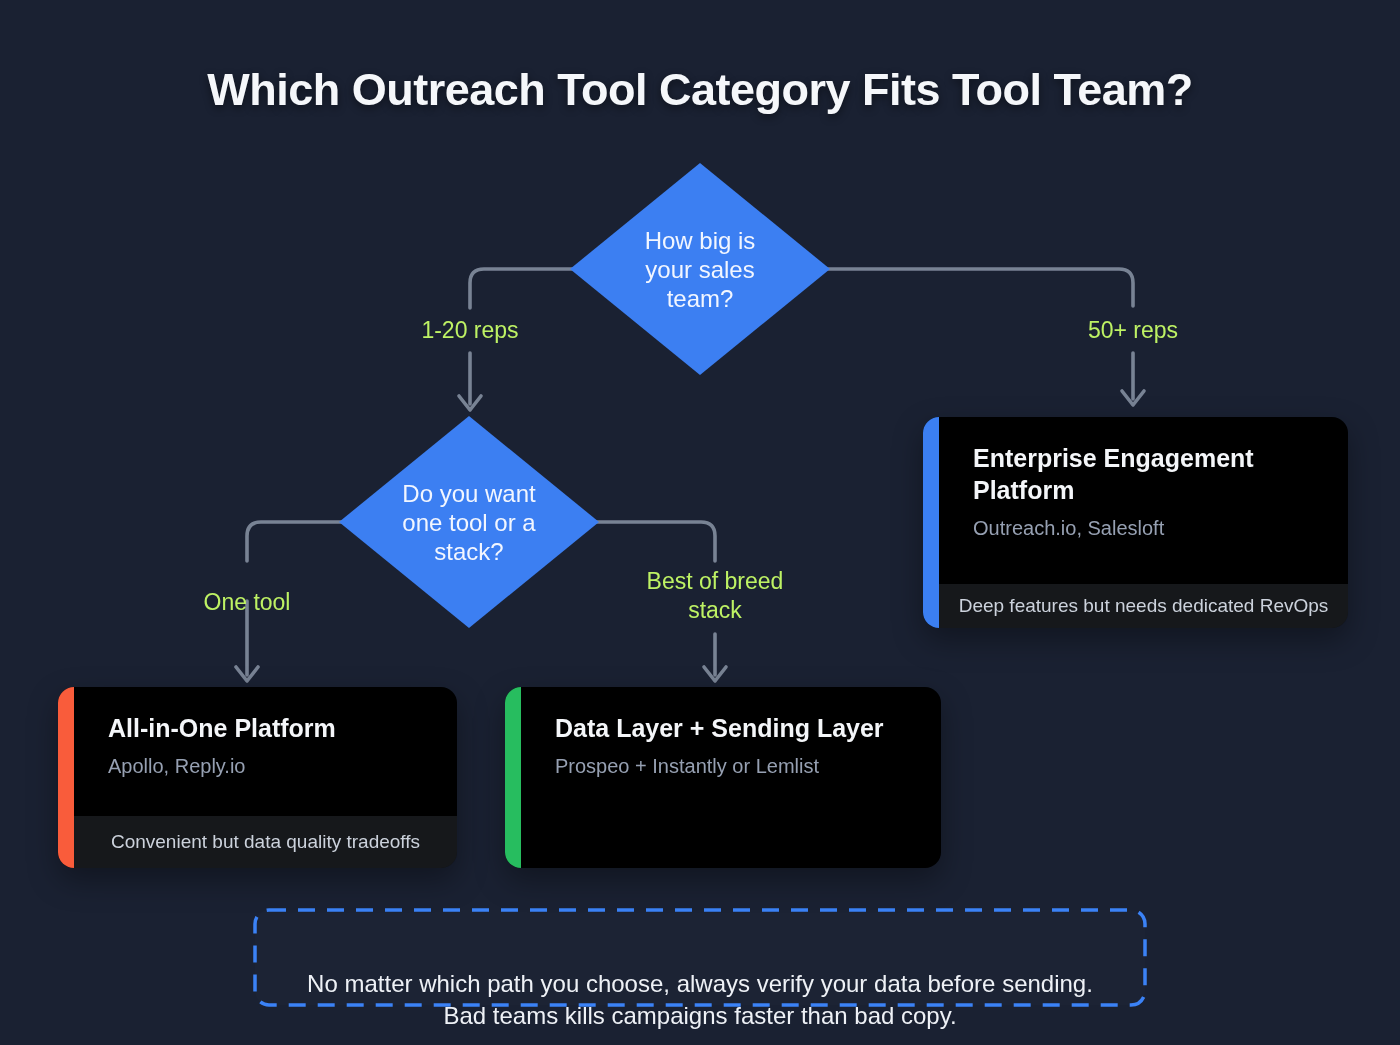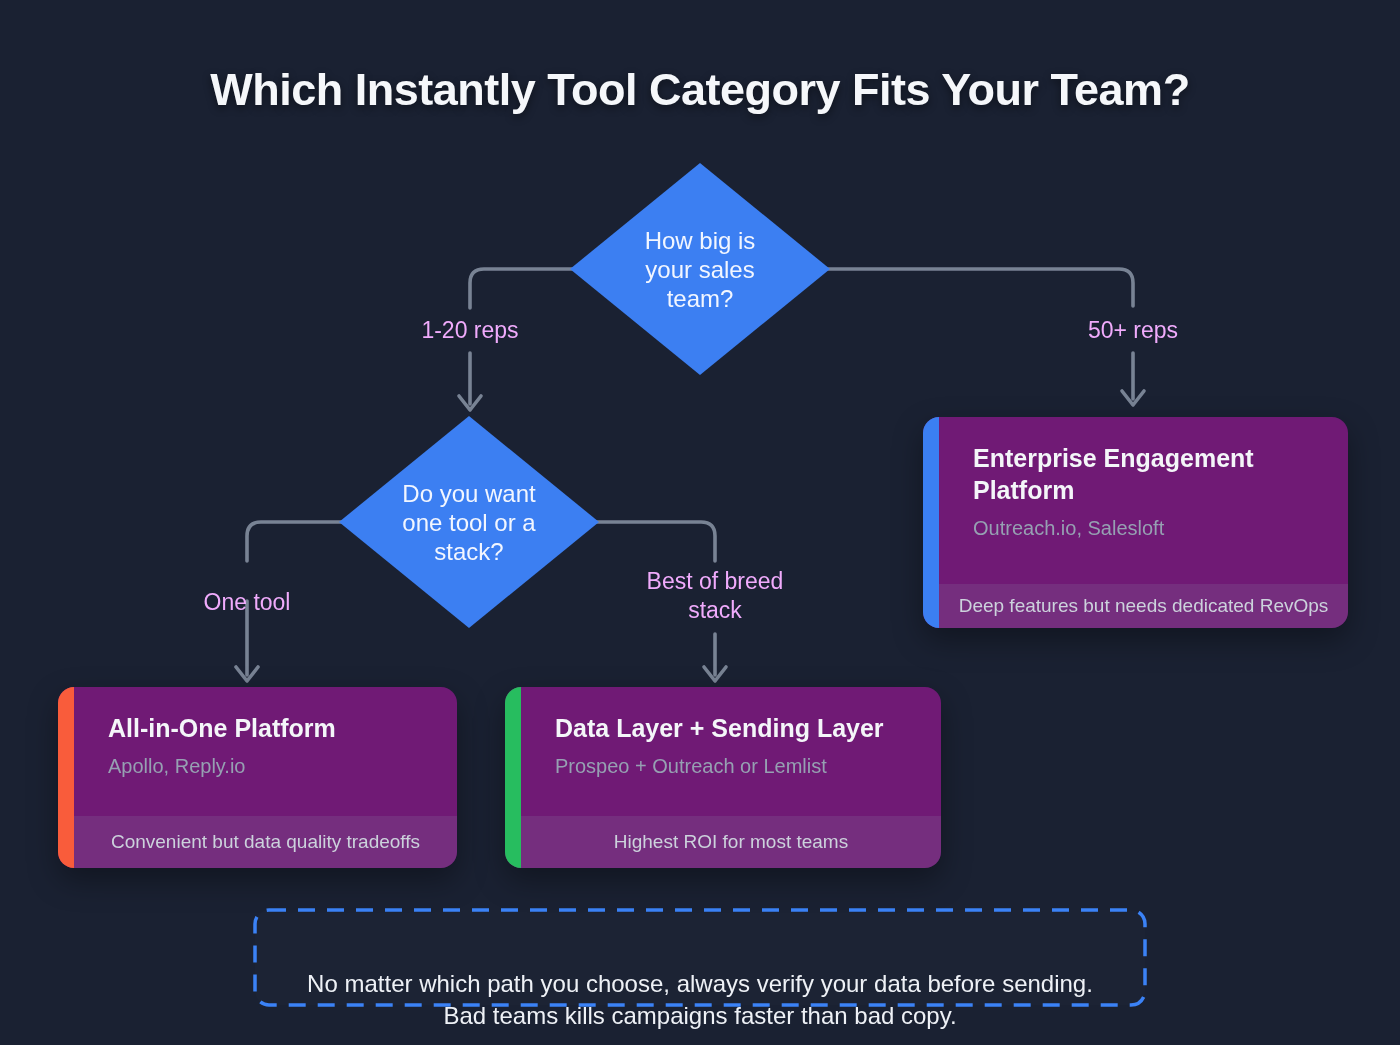--- a/index.html
+++ b/index.html
@@ -62,29 +62,29 @@
   .diamond .q {
     color: #f2f6ff;
     font-size: 24px;
     font-weight: 500;
     line-height: 29px;
     text-align: center;
   }
   .branch-label {
     position: absolute;
     z-index: 2;
-    color: #f0abfc;
+    color: #bef264;
     font-size: 23px;
     line-height: 29px;
     text-align: center;
   }
   .card {
     position: absolute;
     z-index: 2;
-    background: #701a75;
+    background: #000000;
     border-radius: 16px;
     overflow: hidden;
     box-shadow: 0 12px 30px rgba(0,0,0,0.35);
   }
   .card .accent {
     position: absolute;
     left: 0;
     top: 0;
     bottom: 0;
     width: 16px;
@@ -129,21 +129,21 @@
     line-height: 32px;
     text-align: center;
     margin-top: 43px;
   }
 </style>
 </head>
 <body>
 
 <div class="canvas">
 
-  <div class="page-title">Which Instantly Tool Category Fits Your Team?</div>
+  <div class="page-title">Which Outreach Tool Category Fits Tool Team?</div>
 
   <svg class="connectors" width="1400" height="1045" viewBox="0 0 1400 1045">
 
     <path class="connector-path" d="M 576 269 L 484 269 Q 470 269 470 283 L 470 308"></path>
     <path class="connector-path" d="M 470 353 L 470 404"></path>
     <path class="connector-path" d="M 459 396 L 470 410 L 481 396"></path>
 
     <path class="connector-path" d="M 826 269 L 1119 269 Q 1133 269 1133 283 L 1133 306"></path>
     <path class="connector-path" d="M 1133 353 L 1133 399"></path>
     <path class="connector-path" d="M 1122 391 L 1133 405 L 1144 391"></path>
@@ -187,23 +187,22 @@
       <h3 class="card-title">All-in-One Platform</h3>
       <div class="card-sub">Apollo, Reply.io</div>
     </div>
     <div class="card-footer" style="height:52px;">Convenient but data quality tradeoffs</div>
   </div>
 
   <div class="card" style="left:505px; top:687px; width:420px; height:181px;padding-left:16px;">
     <div class="accent" style="background: rgb(39, 189, 95);"></div>
     <div class="card-body">
       <h3 class="card-title">Data Layer + Sending Layer</h3>
-      <div class="card-sub">Prospeo + Outreach or Lemlist</div>
+      <div class="card-sub">Prospeo + Instantly or Lemlist</div>
     </div>
-    <div class="card-footer" style="height:52px;">Highest ROI for most teams</div>
   </div>
 
   <div class="note-text" style="left:270px; top:925px; width:860px;">
     <div>No matter which path you choose, always verify your data before sending.</div>
     <div>Bad teams kills campaigns faster than bad copy.</div>
   </div>
 
 </div>
 
 </body></html>

